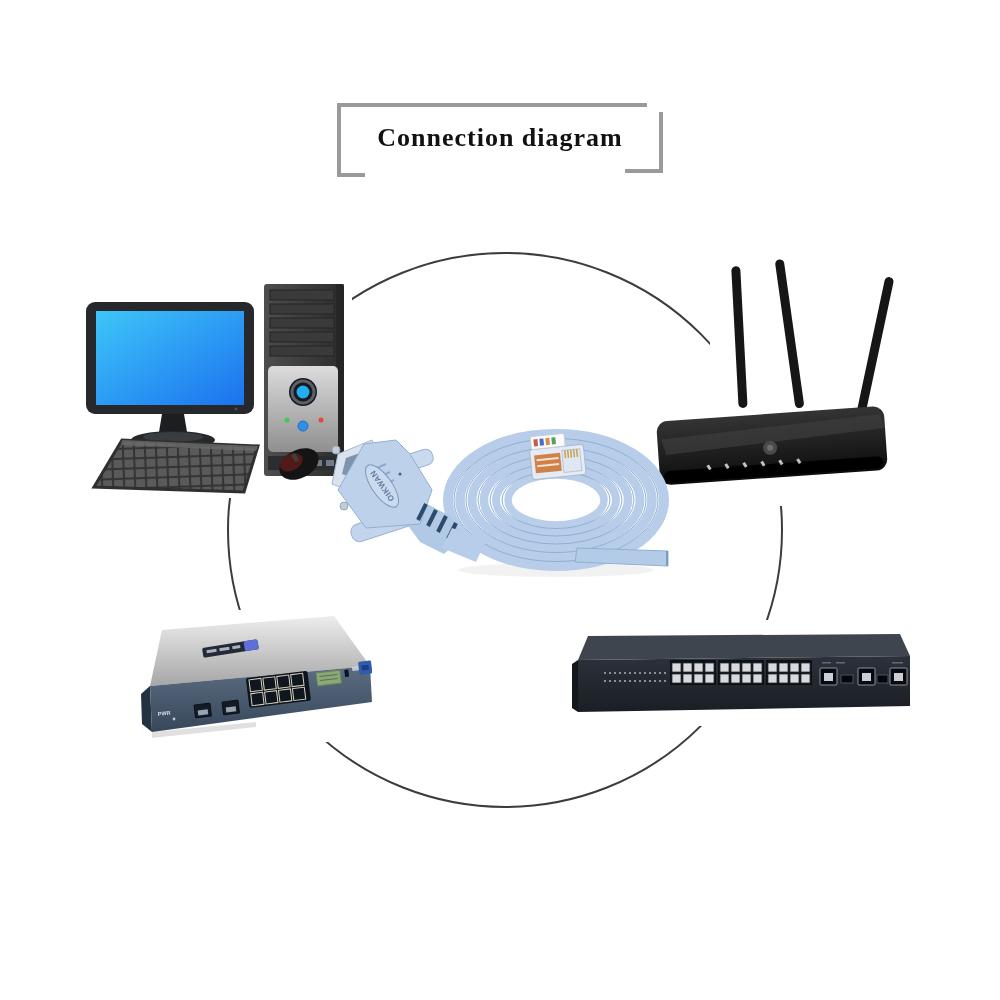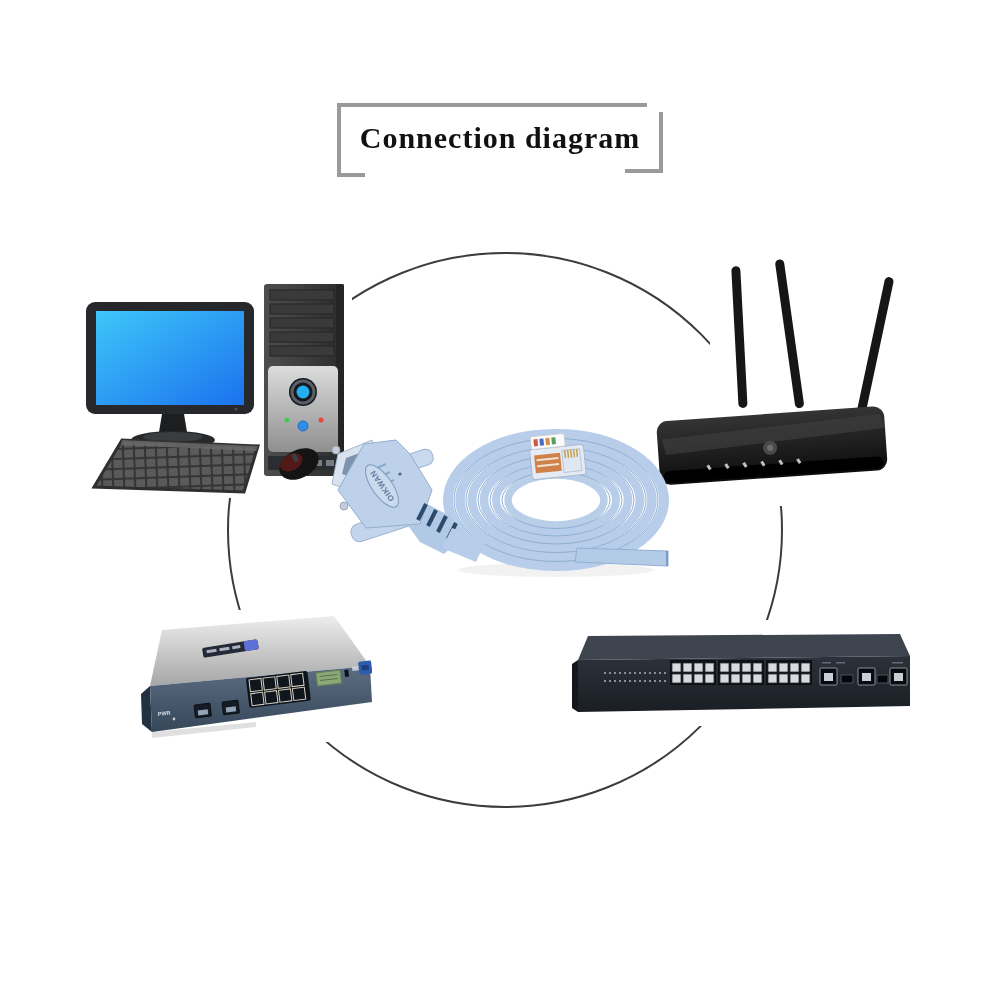--- a/index.html
+++ b/index.html
@@ -9,21 +9,21 @@
   
   #title-box{left:337px;top:103px;width:326px;height:70px;}
   .frame-a{position:absolute;left:0;top:0;width:306px;height:70px;
            border-top:4px solid #9a9a9a;border-left:4px solid #9a9a9a;}
   .frame-a::after{content:"";position:absolute;left:0;bottom:0;width:24px;height:4px;background:#9a9a9a;}
   .frame-b{position:absolute;right:0;top:9px;width:34px;height:61px;border-right:4px solid #9a9a9a;}
   .frame-b::after{content:"";position:absolute;right:0;bottom:0;width:34px;height:4px;background:#9a9a9a;}
   #title-text{position:absolute;left:0;top:0;width:100%;height:100%;
       display:flex;align-items:center;justify-content:center;
       font-family:"Liberation Serif","DejaVu Serif",serif;font-weight:700;
-      font-size:30px;color:#111;letter-spacing:1px;}
+      font-size:26px;color:#111;letter-spacing:1px;}
   svg{display:block;}
 </style>
 </head>
 <body>
 
 <div id="stage">
 
   <svg class="abs" style="left:0;top:0" width="1000" height="1000">
     <circle cx="505" cy="530" r="277" fill="none" stroke="#3c3c3c" stroke-width="2"></circle>
   </svg>

